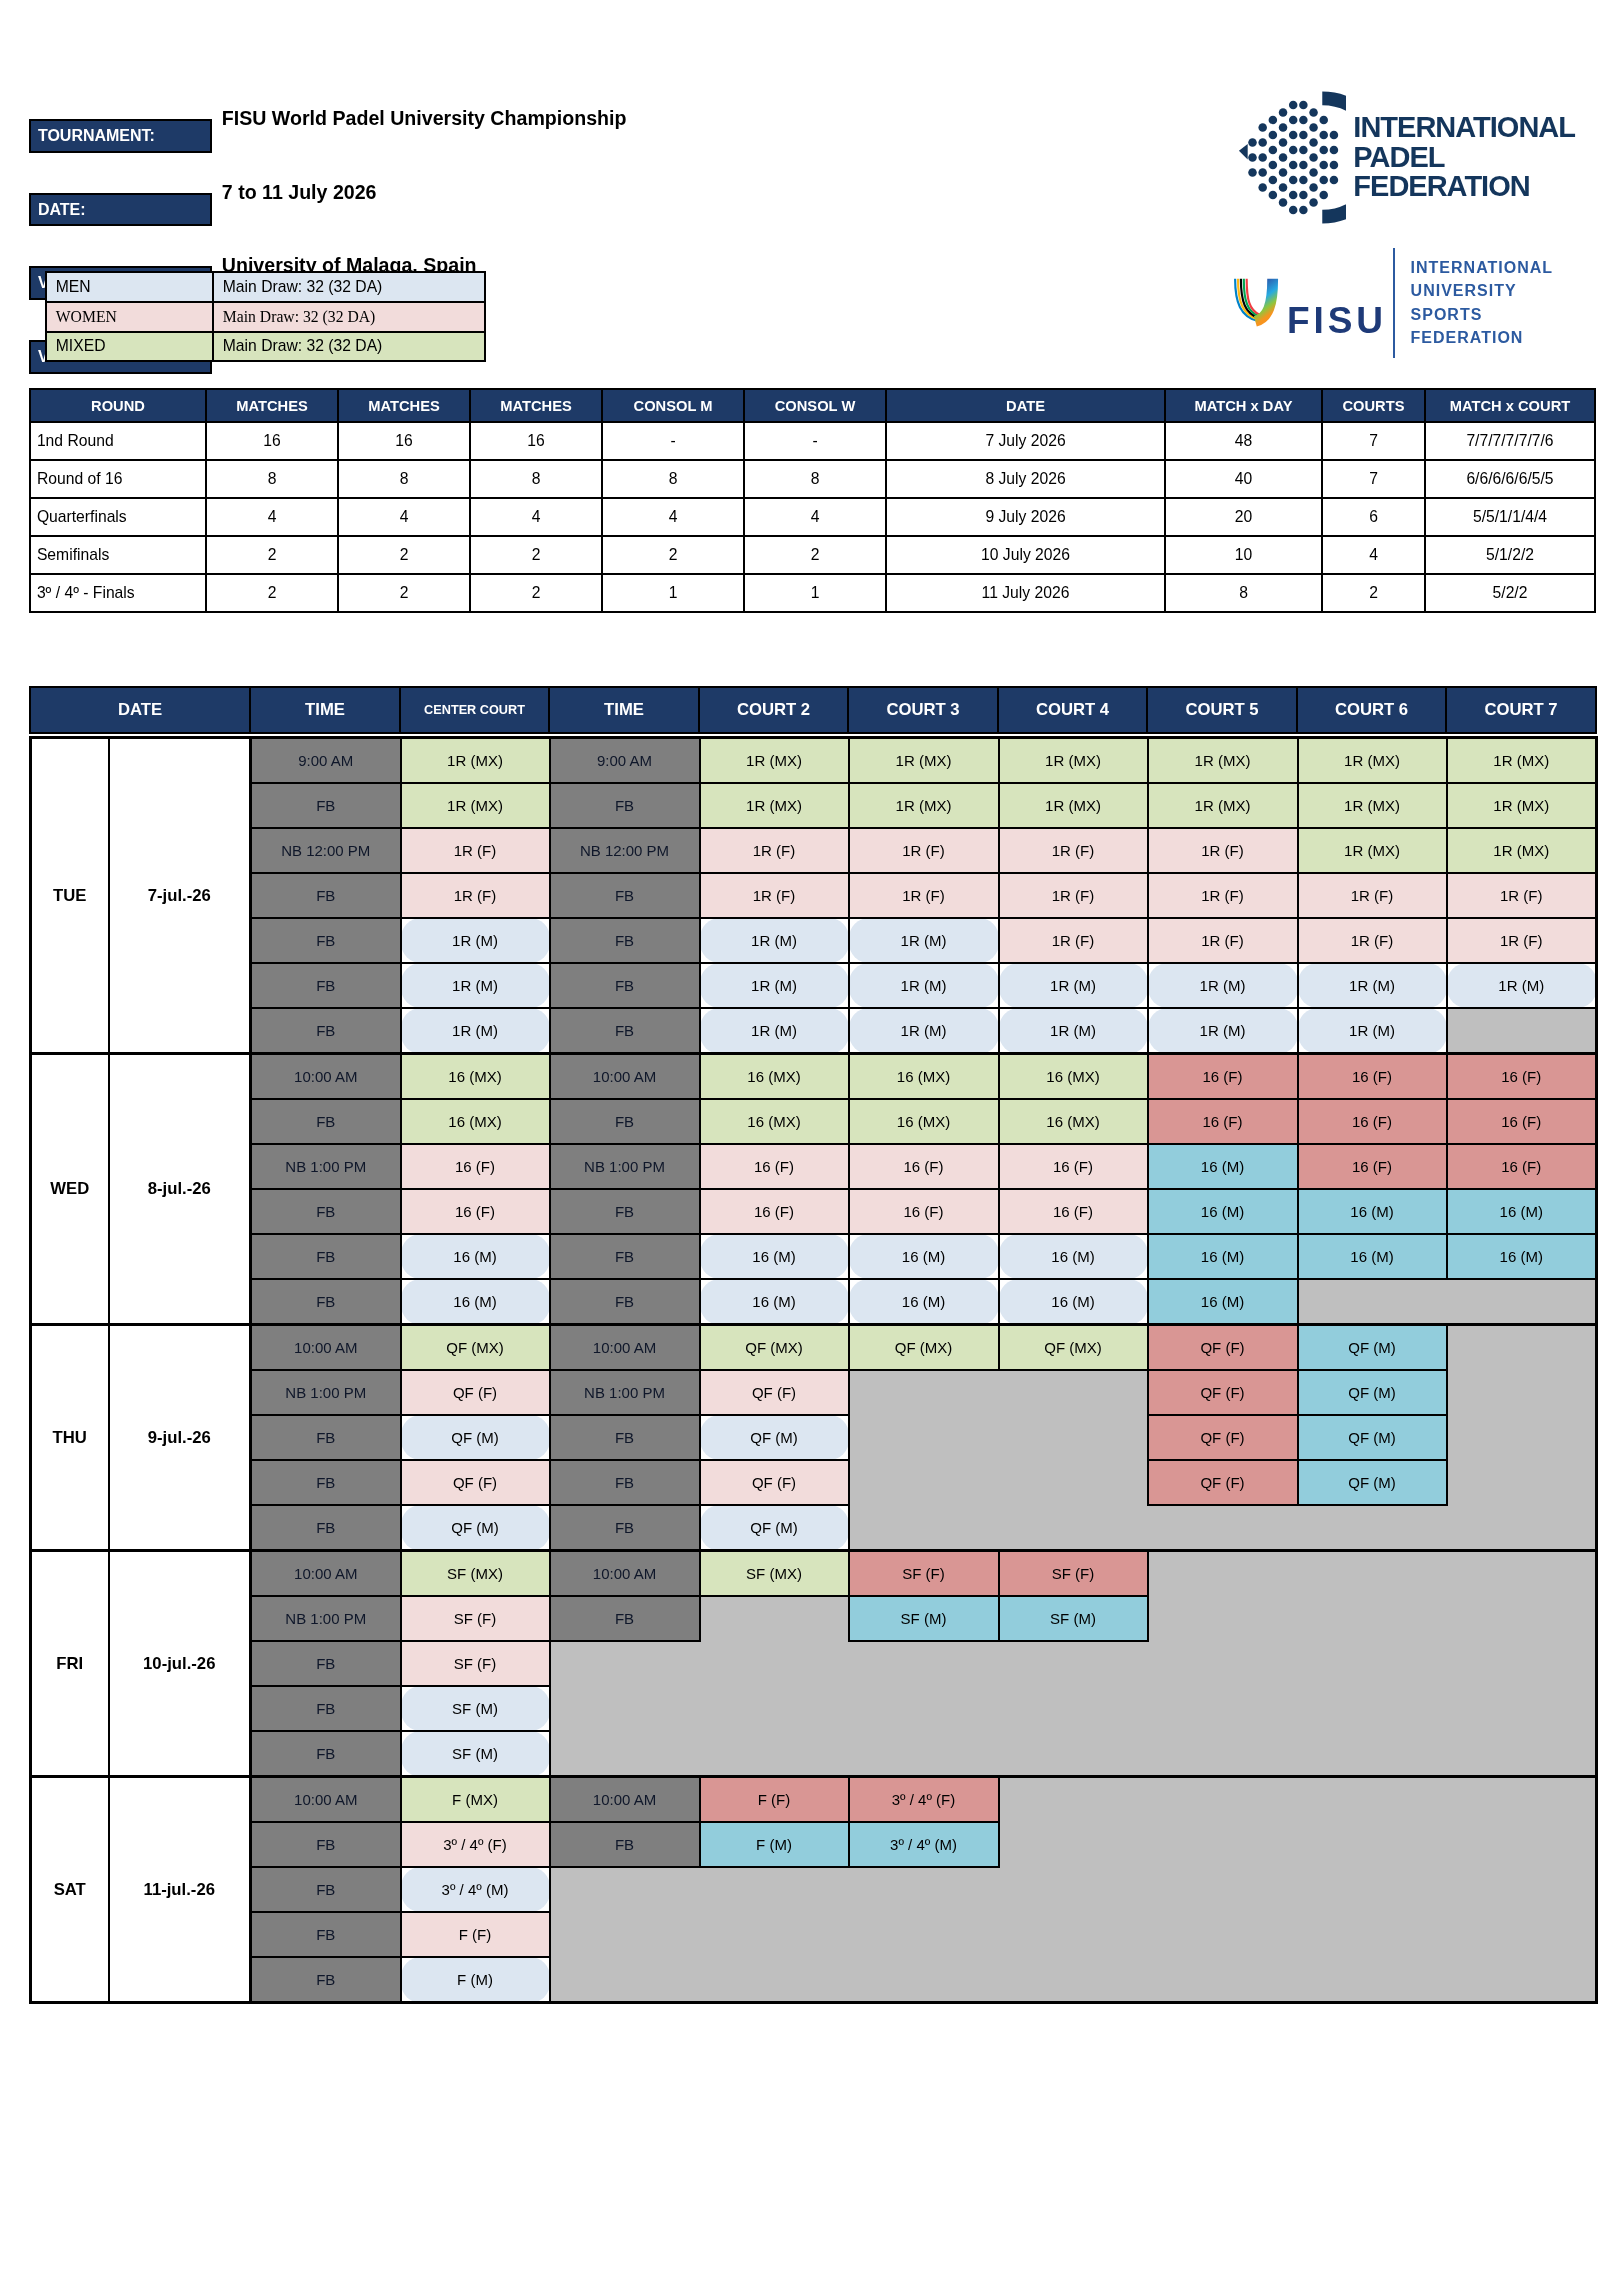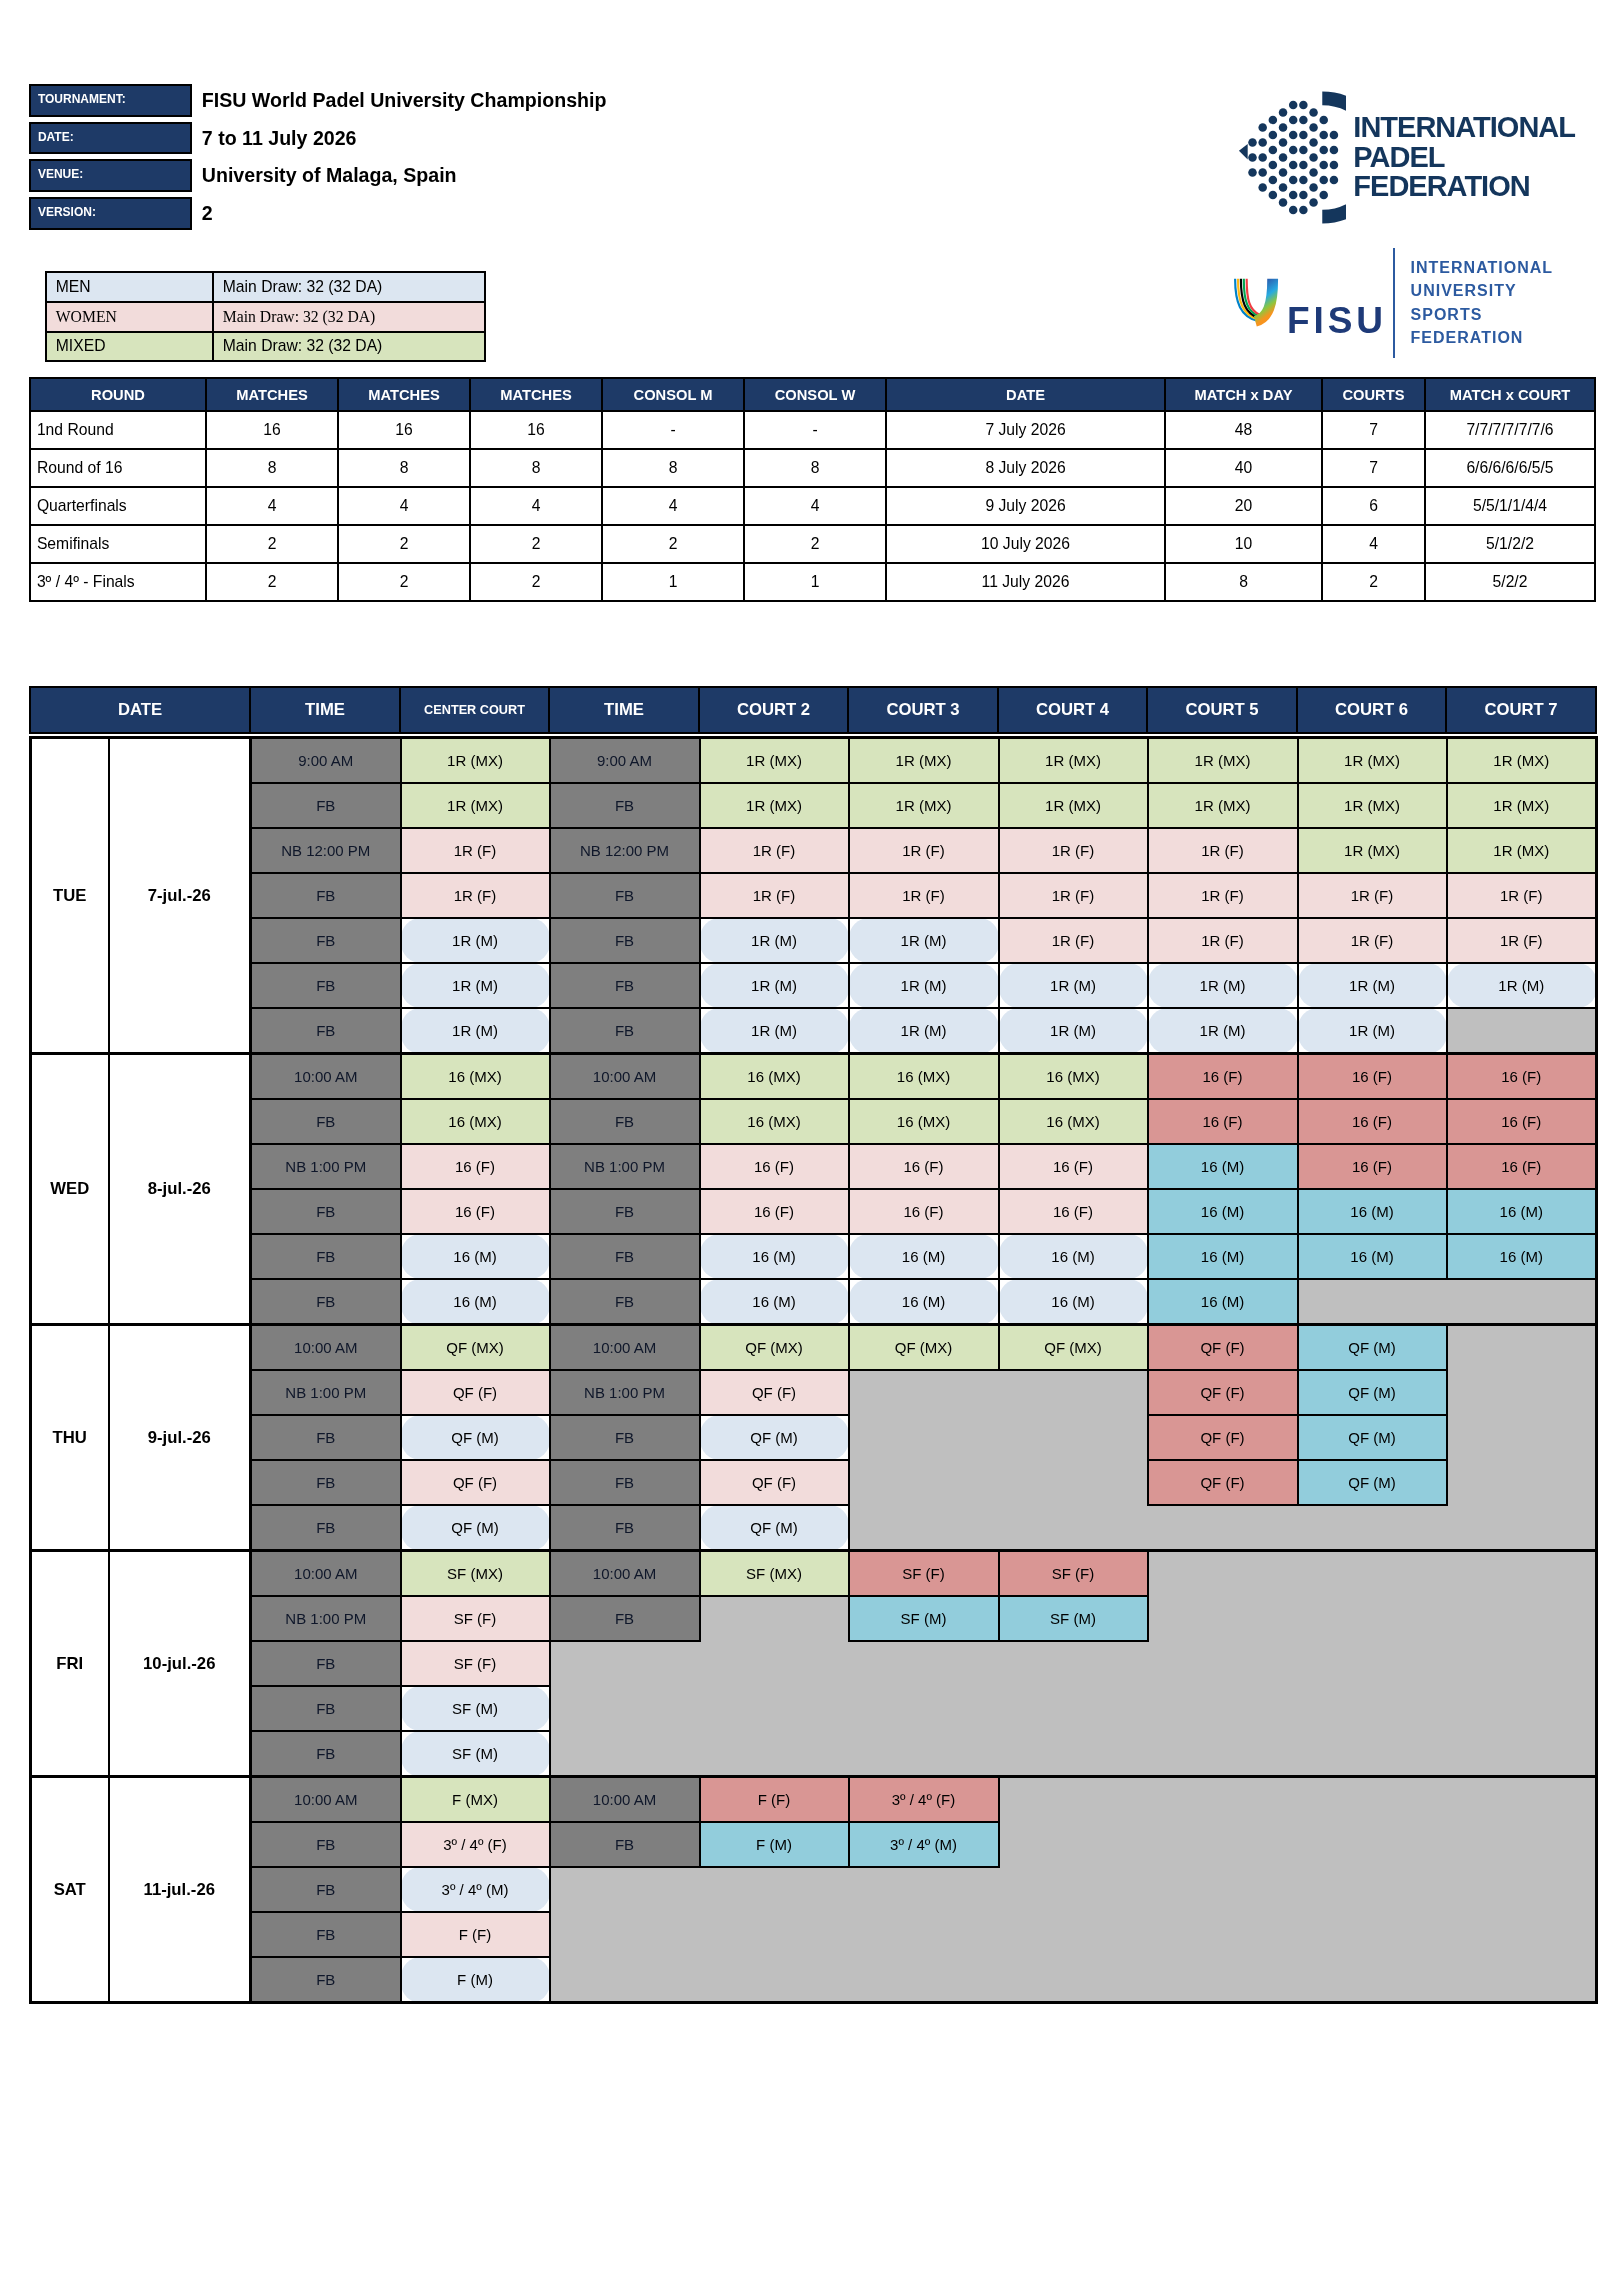--- a/index.html
+++ b/index.html
@@ -2,22 +2,22 @@
 <html><head>
 <meta charset="utf-8">
 <style>
   html,body{margin:0;padding:0;background:#fff;}
   .page{position:relative;width:1622px;height:2293px;background:#fff;overflow:hidden;
         font-family:"Liberation Sans",sans-serif;color:#000;}
 
   
   .info{position:absolute;left:29px;top:84px;}
   .info-row{display:flex;margin-bottom:4.9px;}
-  .info-label{width:163px;box-sizing:border-box;background:#1E3A67;color:#fff;font-weight:bold;
-              font-size:12px;padding:5.9px 6.9px;border:2px solid #000;}
+  .info-label{width:183px;box-sizing:border-box;background:#1E3A67;color:#fff;font-weight:bold;
+              font-size:16px;padding:5.9px 6.9px;border:2px solid #000;margin-top:35px;}
   .info-value{font-weight:bold;font-size:19.6px;padding:4.9px 9.8px;display:flex;align-items:center;}
 
   
   .ipf-logo{position:absolute;left:1237px;top:84px;width:338px;height:147px;display:flex;align-items:center;}
   .ipf-text{color:#14365C;font-weight:bold;font-size:29px;line-height:1.03;letter-spacing:-1px;margin-left:7.8px;}
   .fisu-logo{position:absolute;left:1225px;top:238px;width:353px;height:129px;display:flex;align-items:center;}
   .fisu-left{width:162px;display:flex;flex-direction:row;align-items:flex-end;}
   .fisu-word{color:#1E3A78;font-weight:bold;font-size:37px;letter-spacing:3.9px;line-height:1;margin-top:2px;}
   .fisu-div{width:2px;height:110px;background:#2C5AA0;margin:0 15.7px 0 5.9px;}
   .fisu-text{color:#2C5AA0;font-weight:bold;font-size:16px;line-height:1.45;letter-spacing:1px;}
@@ -25,21 +25,21 @@
   
   .draws{position:absolute;left:45px;top:271px;border-collapse:collapse;}
   .draws td{border:2.9px solid #000;font-size:15.7px;padding:4.9px 8.8px;height:25.5px;box-sizing:border-box;}
   .draws .lab{width:167px;}
   .draws .val{width:272px;}
   .dr-m{background:#DCE6F1;}
   .dr-f{background:#F2DCDB;font-family:Liberation Serif, serif;}
   .dr-mx{background:#D7E4BD;}
 
   
-  .rounds{position:absolute;left:29px;top:377px;border-collapse:collapse;table-layout:fixed;width:1566px;}
+  .rounds{position:absolute;left:29px;top:388px;border-collapse:collapse;table-layout:fixed;width:1566px;}
   .rounds th{background:#1E3A67;color:#fff;font-weight:bold;font-size:14.7px;border:2.5px solid #000;
              height:31px;padding:0 3.9px;}
   .rounds td{border:2.5px solid #000;font-size:15.7px;text-align:center;height:36px;padding:0 5.9px;background:#fff;}
   .rounds td.rc-round{text-align:left;}
   .rc-mb{background:#DCE6F1;} .rc-mp{background:#F2DCDB;} .rc-mg{background:#D7E4BD;}
   .rc-cm{background:#92CDDC;} .rc-cw{background:#D99694;} .rc-plain{background:#fff;}
 
   
   .sched-head{position:absolute;left:29px;top:686px;border-collapse:collapse;table-layout:fixed;width:1566px;}
   .sched-head th{background:#1E3A67;color:#fff;font-weight:bold;font-size:16.7px;border:2.5px solid #000;

